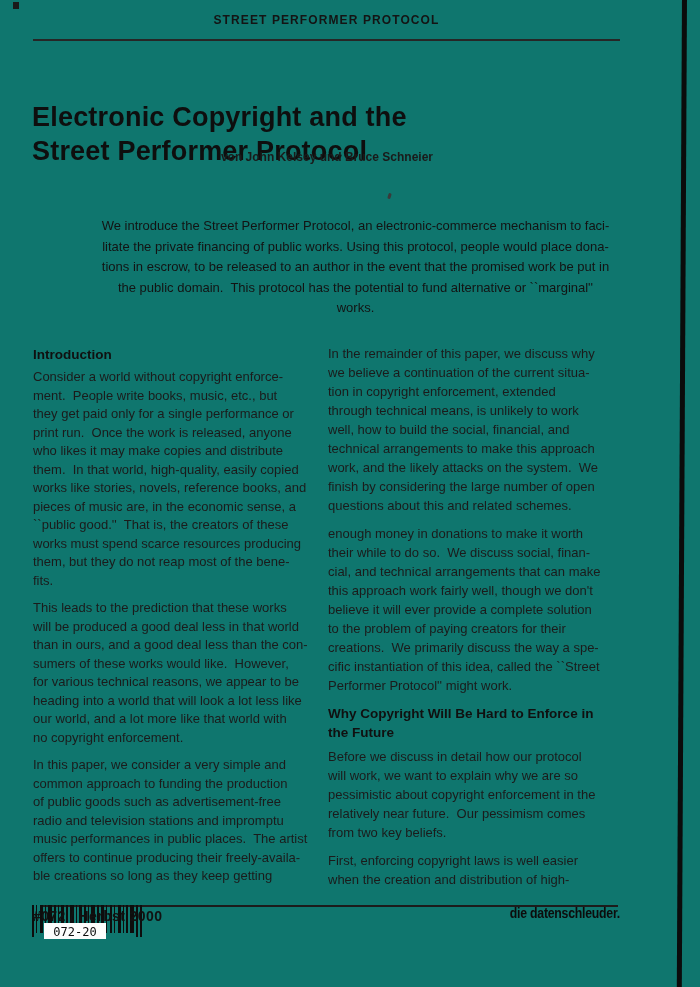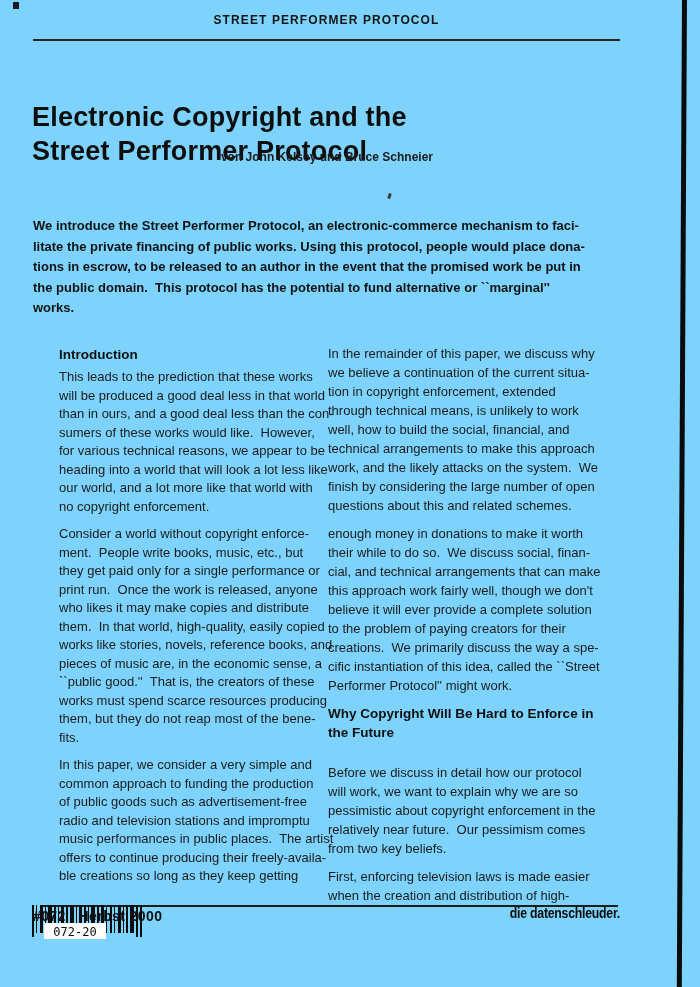--- a/index.html
+++ b/index.html
@@ -5,21 +5,21 @@
   html, body {
     margin: 0;
     padding: 0;
     background: #e8e8e8;
     font-family: "Liberation Sans", sans-serif;
   }
   .page {
     position: relative;
     width: 700px;
     height: 987px;
-    background: #7dd3fc;
+    background: #0f766e;
     overflow: hidden;
     color: #161616;
   }
   
   .running-header {
     position: absolute;
     left: 33px; top: 13px; width: 587px;
     text-align: center;
     font-size: 12px;
     font-weight: 700;
@@ -49,37 +49,38 @@
     font-weight: 700;
     color: #1a1a1a;
     text-align: right;
   }
   
   .abstract {
     position: absolute;
     left: 33px; top: 216px; width: 645px;
     font-size: 13px;
     line-height: 20.5px;
-    font-weight: 700;
+    font-weight: 400;
     color: #131313;
     white-space: pre-wrap;
+    text-align: center;
   }
   
   .col { position: absolute; top: 345px; }
-  .col-left  { left: 33px;  width: 305px; margin-left: 26px; }
+  .col-left  { left: 33px;  width: 305px; }
   .col-right { left: 328px; width: 320px; top: 344px; }
   .col-heading {
     margin: 0 0 4px 0;
     font-size: 13.5px;
     line-height: 19px;
     font-weight: 700;
     color: #101010;
     white-space: pre-wrap;
   }
-  .col-heading.mid { margin-top: 2px; margin-bottom: 21px; }
+  .col-heading.mid { margin-top: 2px; margin-bottom: 5px; }
   p.body {
     margin: 0 0 9px 0;
     font-size: 13px;
     line-height: 18.5px;
     color: #1b1b1b;
     white-space: pre-wrap;
   }
   .col-right p.body { line-height: 19px; }
   
   .footer-rule {
@@ -149,40 +150,40 @@
   <div class="byline">von John Kelsey und Bruce Schneier</div>
 
   <div class="abstract">We introduce the Street Performer Protocol, an electronic-commerce mechanism to faci-
 litate the private financing of public works. Using this protocol, people would place dona-
 tions in escrow, to be released to an author in the event that the promised work be put in
 the public domain.  This protocol has the potential to fund alternative or ``marginal''
 works.</div>
 
   <div class="col col-left">
     <h3 class="col-heading">Introduction</h3>
-    <p class="body">This leads to the prediction that these works
-will be produced a good deal less in that world
-than in ours, and a good deal less than the con-
-sumers of these works would like.  However,
-for various technical reasons, we appear to be
-heading into a world that will look a lot less like
-our world, and a lot more like that world with
-no copyright enforcement.</p>
     <p class="body">Consider a world without copyright enforce-
 ment.  People write books, music, etc., but
 they get paid only for a single performance or
 print run.  Once the work is released, anyone
 who likes it may make copies and distribute
 them.  In that world, high-quality, easily copied
 works like stories, novels, reference books, and
 pieces of music are, in the economic sense, a
 ``public good.''  That is, the creators of these
 works must spend scarce resources producing
 them, but they do not reap most of the bene-
 fits.</p>
+    <p class="body">This leads to the prediction that these works
+will be produced a good deal less in that world
+than in ours, and a good deal less than the con-
+sumers of these works would like.  However,
+for various technical reasons, we appear to be
+heading into a world that will look a lot less like
+our world, and a lot more like that world with
+no copyright enforcement.</p>
     <p class="body">In this paper, we consider a very simple and
 common approach to funding the production
 of public goods such as advertisement-free
 radio and television stations and impromptu
 music performances in public places.  The artist
 offers to continue producing their freely-availa-
 ble creations so long as they keep getting</p>
   </div>
 
   <div class="col col-right">
@@ -204,21 +205,21 @@
 creations.  We primarily discuss the way a spe-
 cific instantiation of this idea, called the ``Street
 Performer Protocol'' might work.</p>
     <h3 class="col-heading mid">Why Copyright Will Be Hard to Enforce in
 the Future</h3>
     <p class="body">Before we discuss in detail how our protocol
 will work, we want to explain why we are so
 pessimistic about copyright enforcement in the
 relatively near future.  Our pessimism comes
 from two key beliefs.</p>
-    <p class="body">First, enforcing television laws is made easier
+    <p class="body">First, enforcing copyright laws is well easier
 when the creation and distribution of high-</p>
   </div>
 
   <div class="footer-rule"></div>
 
   <svg class="barcode" viewBox="0 0 110 38" xmlns="http://www.w3.org/2000/svg">
     <g fill="#0d0d0d">
       <rect x="0" y="2" width="2" height="32"></rect>
       <rect x="4" y="2" width="1" height="28"></rect>
       <rect x="8" y="2" width="3" height="28"></rect>

